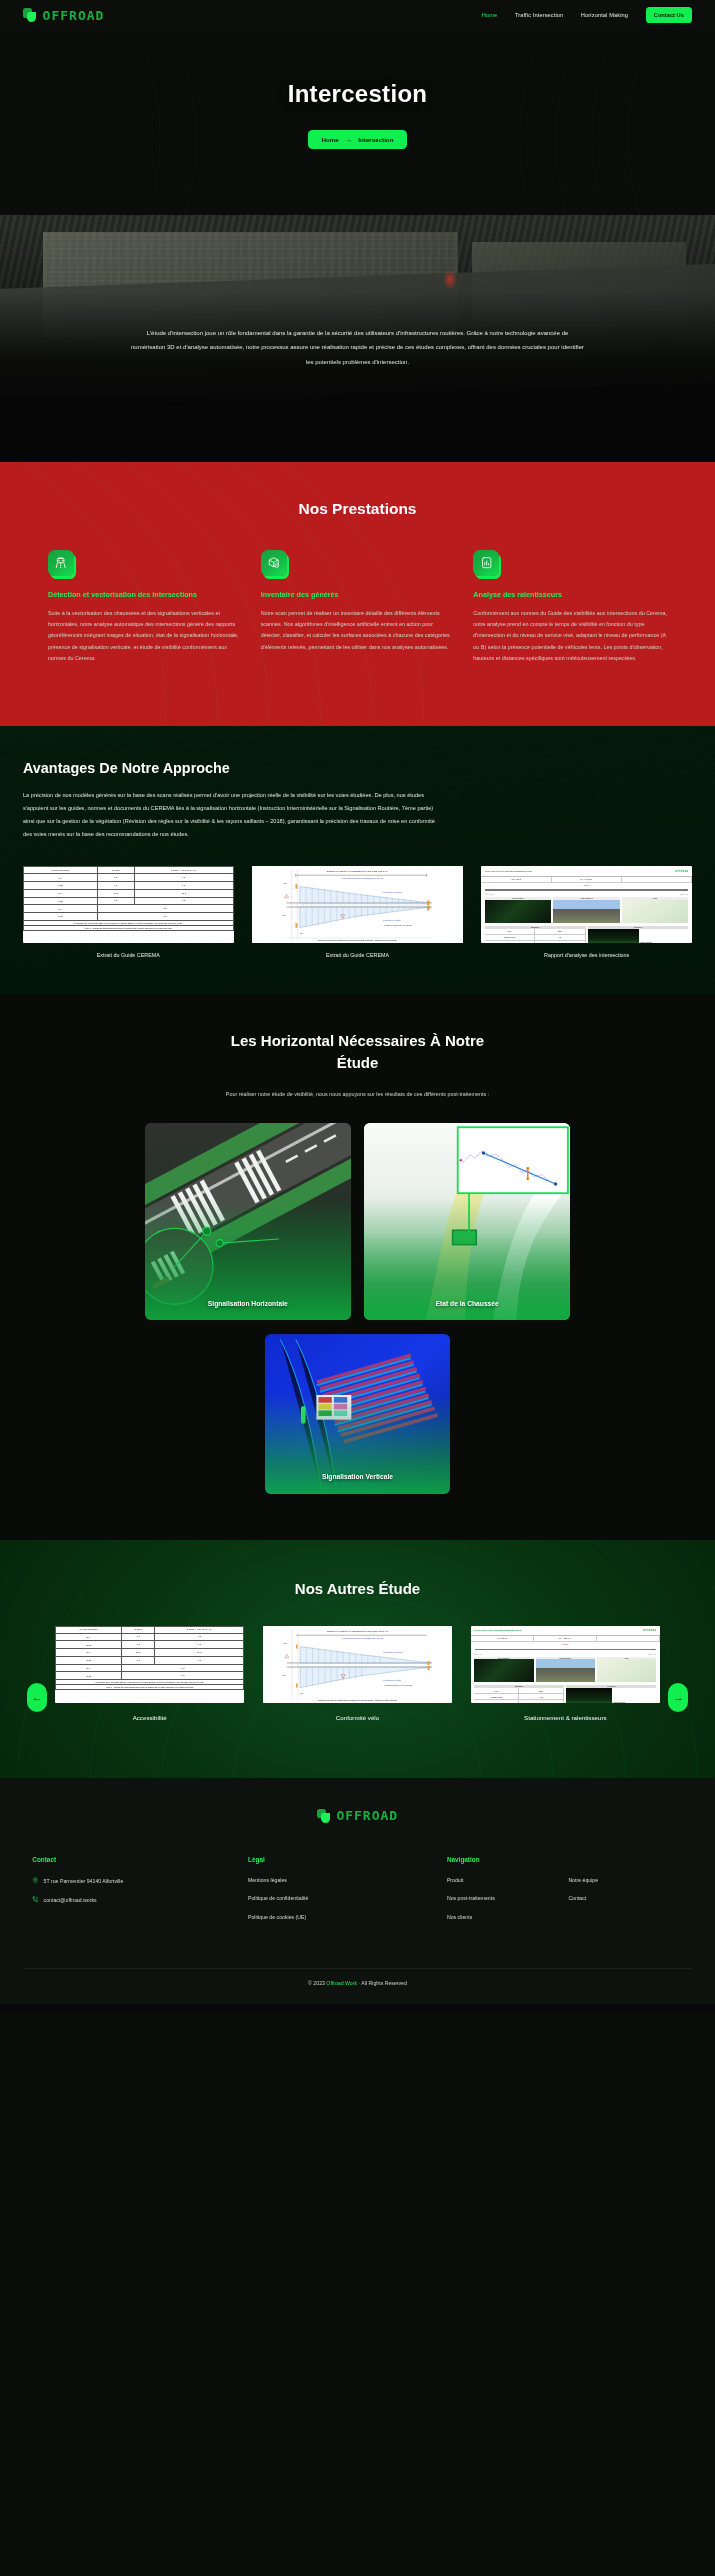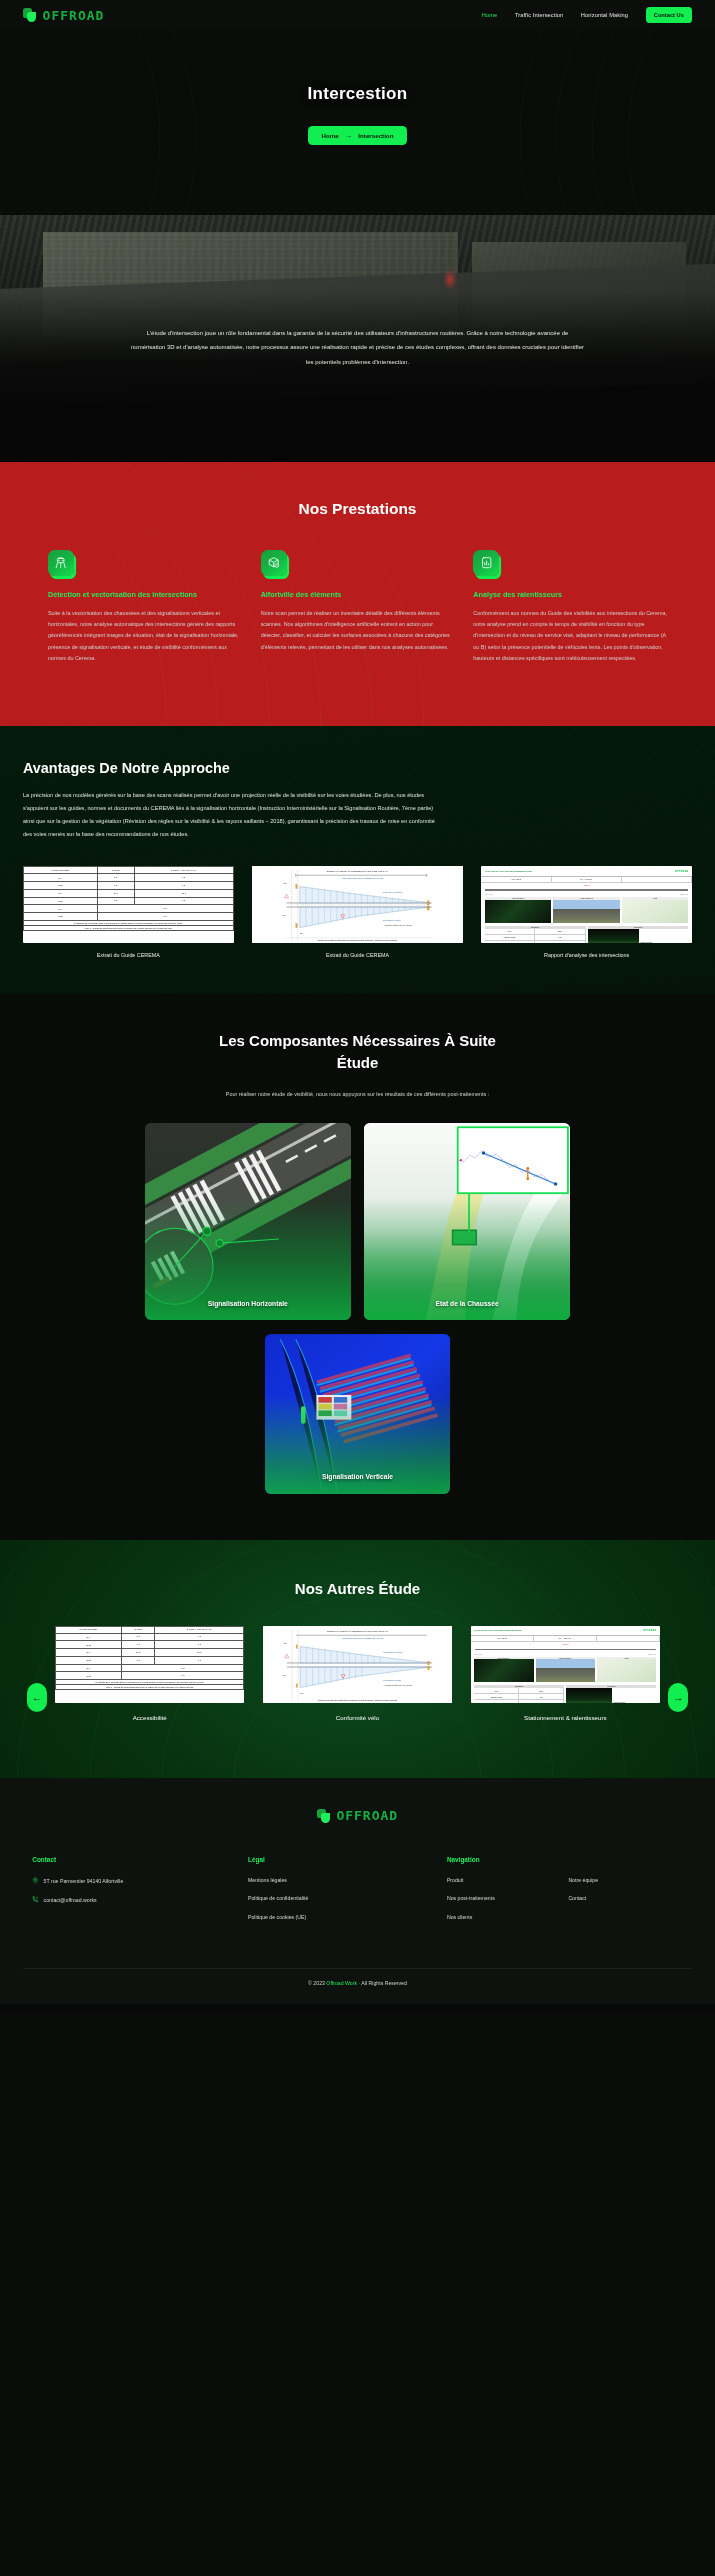--- a/index.html
+++ b/index.html
@@ -47,21 +47,21 @@
       radial-gradient(ellipse 464px 185px at 50% 100%, #0b insufficient, transparent),
       linear-gradient(180deg,#06250f 0%, #063a16 45%, #04230e 100%);
   }
   .hero-arcs { position:absolute; inset:0; opacity:.55; }
   .hero-inner {
     position:relative; z-index:3; display:flex; flex-direction:column;
     align-items:center; justify-content:center; height:100%;
     padding-bottom:15.5px;
   }
   .hero h1 {
-    font-size:17px; font-weight:700; letter-spacing:0.3px;
+    font-size:24px; font-weight:700; letter-spacing:0.3px;
     font-family:"Liberation Sans", sans-serif;
     text-shadow:0 1px 9.3px rgba(0,0,0,.6);
   }
   .crumb {
     margin-top:21.6px; background:#12ed4f; color:#07170c;
     padding:5.2px 13.4px; border-radius:4.6px; font-size:6.2px; font-weight:600;
     display:flex; align-items:center; gap:6.2px;
   }
   .crumb .arrow { font-size:7.2px; }
 
@@ -333,21 +333,21 @@
 
       <div class="card">
         <div class="card-icon">
           <svg width="13.4" height="13.4" viewBox="0 0 24 24" fill="none" stroke="#fff" stroke-width="1.5" stroke-linejoin="round">
             <path d="M12 3 L20 7.2 V15.2 L12 19.4 L4 15.2 V7.2 Z"></path>
             <path d="M4 7.2 L12 11.4 L20 7.2 M12 11.4 V19.4"></path>
             <circle cx="17.5" cy="17" r="3.3" fill="#169b3b"></circle>
             <path d="M16 17l1.1 1.2 2-2.3"></path>
           </svg>
         </div>
-        <h3>Alfortville des éléments</h3>
+        <h3>Inventaire des générés</h3>
         <p>Notre scan permet de réaliser un inventaire détaillé des différents éléments scannés. Nos algorithmes d'intelligence artificielle entrent en action pour détecter, classifier, et calculer les surfaces associées à chacune des catégories d'éléments relevés, permettant de les utiliser dans nos analyses automatisées.</p>
       </div>
 
       <div class="card">
         <div class="card-icon">
           <svg width="13.4" height="13.4" viewBox="0 0 24 24" fill="none" stroke="#fff" stroke-width="1.5" stroke-linecap="round">
             <rect x="4.5" y="3" width="15" height="18" rx="2.5"></rect>
             <path d="M8.5 16v-4M12 16v-7M15.5 16v-2.5"></path>
           </svg>
         </div>
@@ -515,21 +515,21 @@
               </div>
             </div>
           </div>
         </div>
         <div class="cap">Rapport d'analyse des intersections</div>
       </div>
     </div>
   </div>
 
   <div class="composantes">
-    <h2>Les Composantes Nécessaires À Suite Étude</h2>
+    <h2>Les Horizontal Nécessaires À Notre Étude</h2>
     <div class="sub">Pour réaliser notre étude de visibilité, nous nous appuyons sur les résultats de ces différents post-traitements :</div>
 
     <div class="tiles">
       <div class="tilerow">
         <div class="tile t1">
           <svg viewBox="0 0 400 382" style="position:absolute;inset:0;width:100%;height:100%;">
             <defs>
                 <linearGradient id="g1" x1="0" y1="0" x2="0" y2="1">
                   <stop offset="0" stop-color="#2f322e"></stop>
                   <stop offset="1" stop-color="#16301c"></stop>

